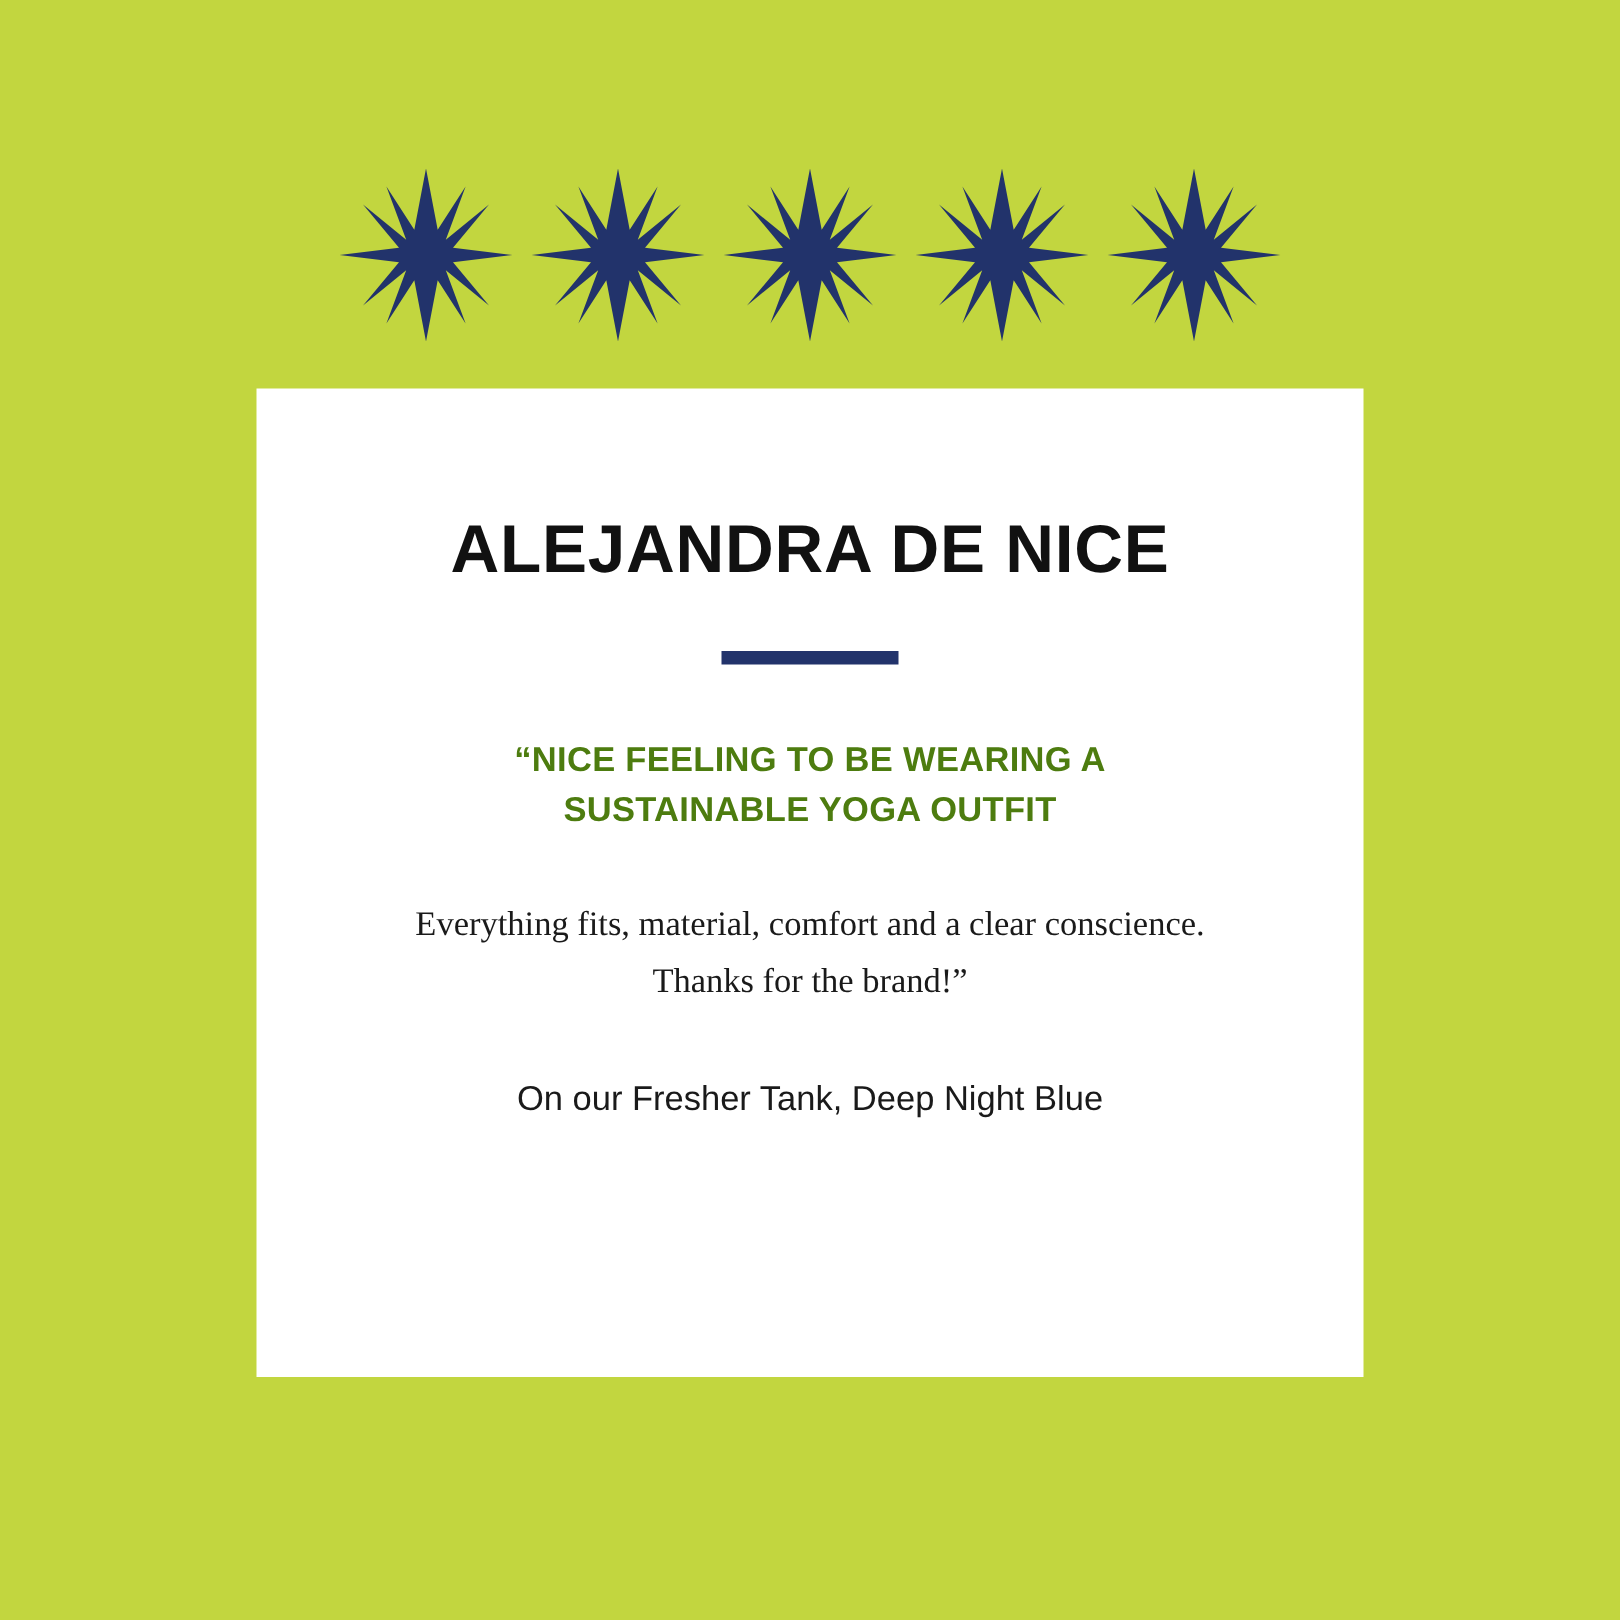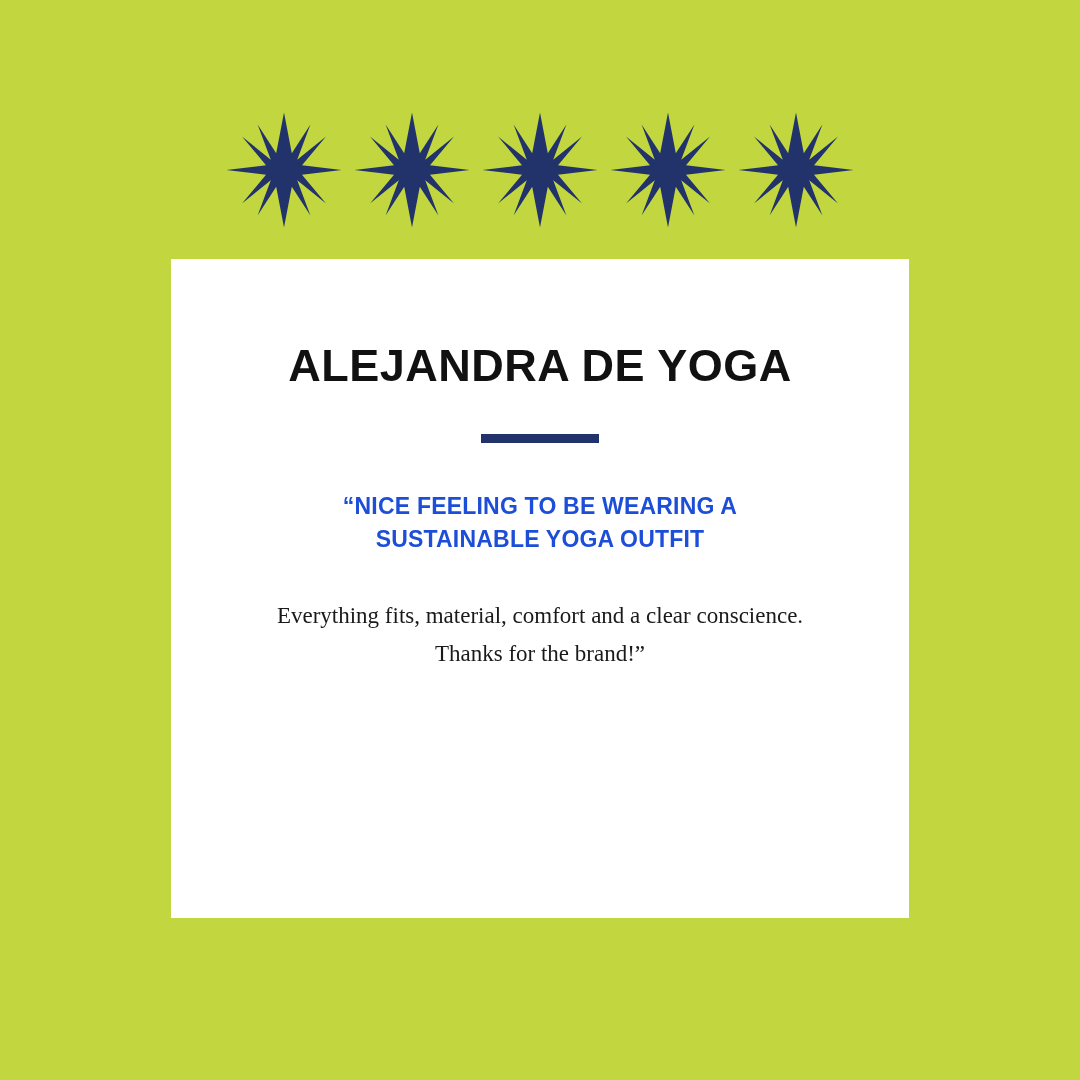--- a/index.html
+++ b/index.html
@@ -54,21 +54,21 @@
   }
   .divider {
     width: 118px;
     height: 9px;
     background: #22336b;
     margin: 43px auto 0 auto;
   }
   .quote-head {
     font-size: 23px;
     font-weight: bold;
-    color: #1d4ed8;
+    color: #4d7c0f;
     line-height: 1.45;
     letter-spacing: 0.2px;
     margin: 47px auto 0 auto;
     max-width: 540px;
   }
   .quote-body {
     font-size: 23px;
     font-weight: 400;
     color: #1a1a1a;
     line-height: 1.65;
@@ -101,19 +101,20 @@
     </svg>
     <svg class="star" width="120" height="120" viewBox="0 0 100 100" aria-hidden="true">
       <polygon fill="#22336b" points="50,2 56.5,36 72,12 61,41.5 85,22 65,46 98,50 65,54 85,78 61,58.5 72,88 56.5,64 50,98 43.5,64 28,88 39,58.5 15,78 35,54 2,50 35,46 15,22 39,41.5 28,12 43.5,36"></polygon>
     </svg>
     <svg class="star" width="120" height="120" viewBox="0 0 100 100" aria-hidden="true">
       <polygon fill="#22336b" points="50,2 56.5,36 72,12 61,41.5 85,22 65,46 98,50 65,54 85,78 61,58.5 72,88 56.5,64 50,98 43.5,64 28,88 39,58.5 15,78 35,54 2,50 35,46 15,22 39,41.5 28,12 43.5,36"></polygon>
     </svg>
   </div>
 
   <div class="card">
-    <h1 class="name">ALEJANDRA DE YOGA</h1>
+    <h1 class="name">ALEJANDRA DE NICE</h1>
     <div class="divider"></div>
     <p class="quote-head">“NICE FEELING TO BE WEARING A SUSTAINABLE YOGA OUTFIT</p>
     <p class="quote-body">Everything fits, material, comfort and a clear conscience. Thanks for the brand!”</p>
+    <p class="product-note">On our Fresher Tank, Deep Night Blue</p>
   </div>
 
 </div>
 
 </body></html>

